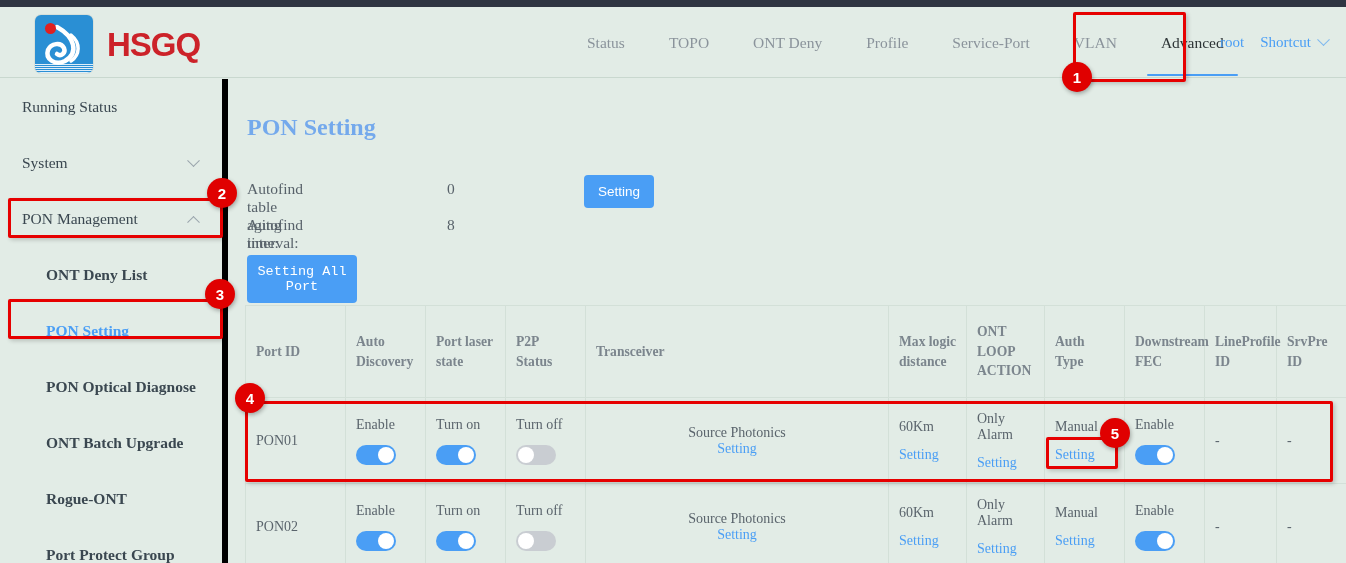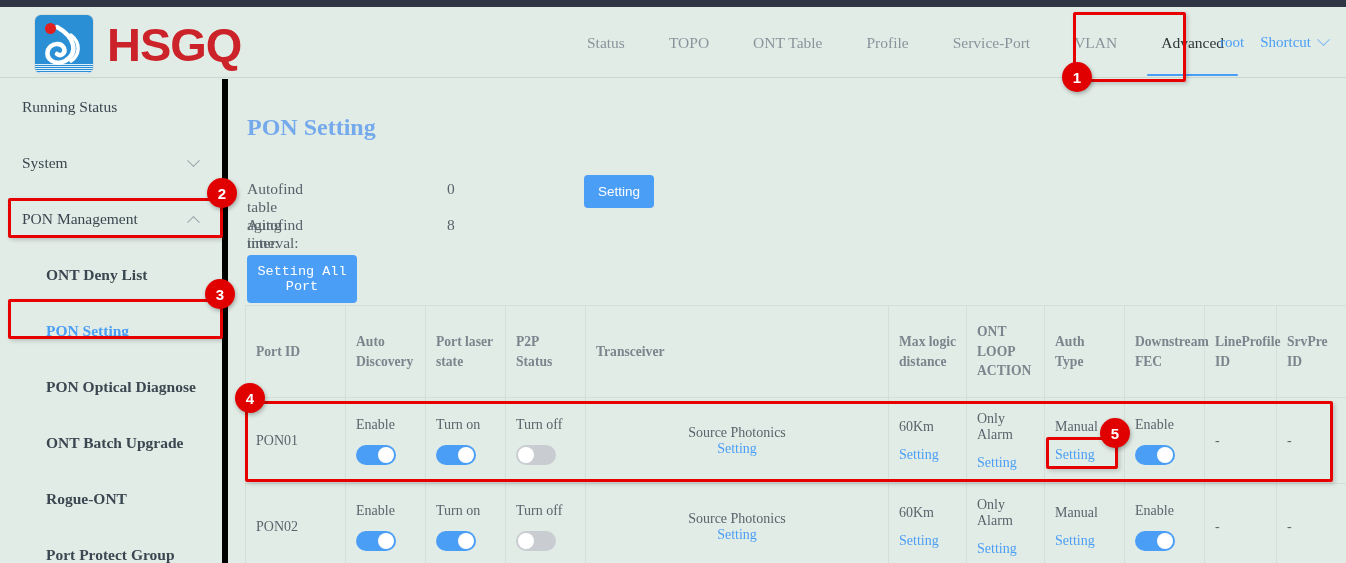--- a/index.html
+++ b/index.html
@@ -35,21 +35,21 @@
   }
   .logo-mark svg { position:absolute; left:0; top:0; }
   .logo-mark .stripes {
     position:absolute; left:0; bottom:0; width:100%; height:9px;
     background: repeating-linear-gradient(to bottom,
       #ffffff 0 1px, #2a8fd4 1px 2px);
     opacity:.85;
   }
   .logo-text {
     margin-left:14px; font-family:"Liberation Sans", sans-serif;
-    font-weight:bold; font-size:47px; color:#cc2229; letter-spacing:-1px;
+    font-weight:bold; font-size:33px; color:#cc2229; letter-spacing:-1px;
     line-height:1;
   }
 
   .nav {
     position:absolute; left:565px; top:22px;
     display:flex; align-items:flex-start; gap:0;
   }
   .nav-item {
     font-size:15.5px; color:#8a939b; padding:5px 22px; cursor:pointer;
     white-space:nowrap; position:relative;
@@ -183,21 +183,21 @@
     </div>
 
     <div class="nav">
       <div class="nav-item">
         <span>Status</span>
       </div>
       <div class="nav-item">
         <span>TOPO</span>
       </div>
       <div class="nav-item">
-        <span>ONT Table</span>
+        <span>ONT Deny</span>
       </div>
       <div class="nav-item">
         <span>Profile</span>
       </div>
       <div class="nav-item">
         <span>Service-Port</span>
       </div>
       <div class="nav-item">
         <span>VLAN</span>
       </div>

